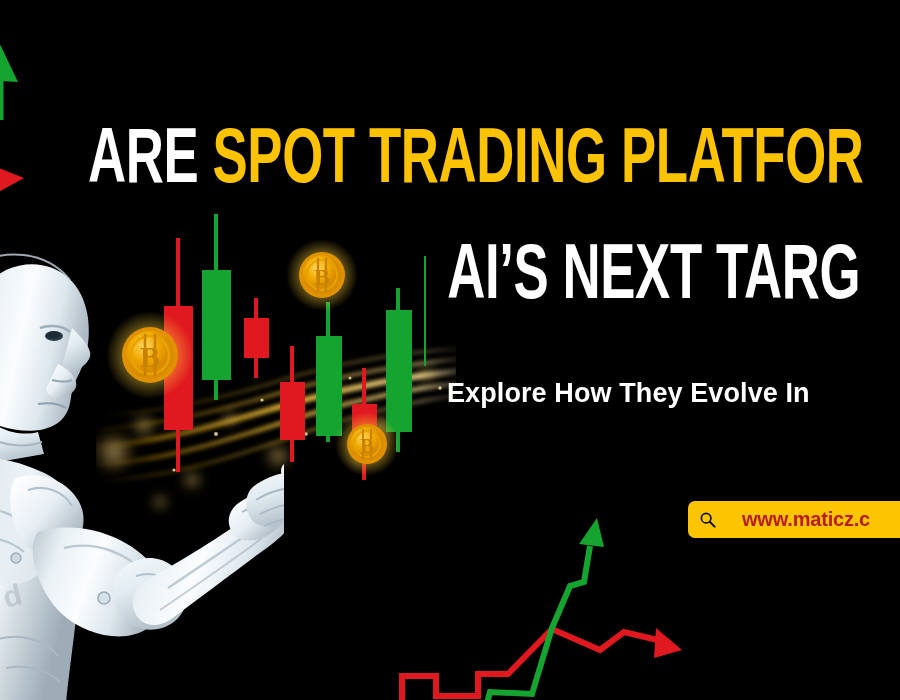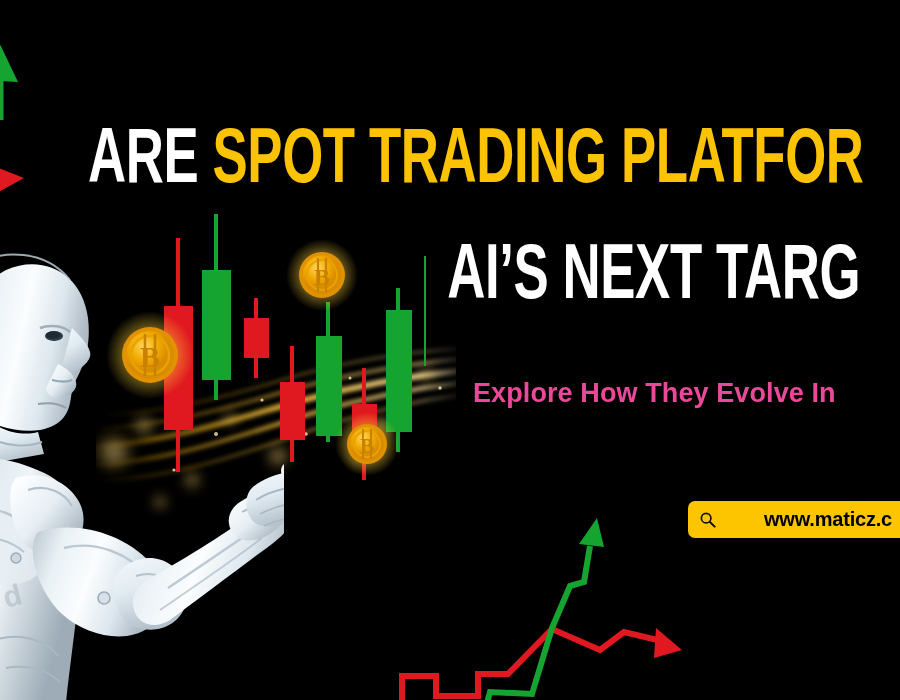--- a/index.html
+++ b/index.html
@@ -43,38 +43,38 @@
     text-transform:uppercase;
     transform:scaleX(0.80) scaleY(1.18);
     transform-origin:left center;
   }
   .hl-line.l2 { margin-top:42px; padding-left:449px; }
   .hl-w  { color:#ffffff; }
   .hl-y  { color:#fcc204; }
 
   
   .subtitle {
-    position:absolute; left:473px; top:378px;
-    font-size:27px; font-weight:700; color:#ec4899;
+    position:absolute; left:447px; top:378px;
+    font-size:27px; font-weight:700; color:#ffffff;
     letter-spacing:0.1px; white-space:nowrap;
   }
 
   
   .url-badge {
     position:absolute; left:688px; top:501px;
     height:37px; min-width:232px;
     background:#fdc500; border-radius:7px;
     display:flex; align-items:center; gap:0;
     padding:0 12px 0 11px;
   }
   .url-badge .mag { width:17px; height:17px; flex:0 0 auto; display:block; }
   .url-badge .url-text {
-    font-size:20px; font-weight:700; color:#000000;
+    font-size:20px; font-weight:700; color:#b91c1c;
     letter-spacing:-0.2px; white-space:nowrap;
-    margin-left:48px;
+    margin-left:26px;
   }
 </style>
 </head>
 <body>
 
 <div id="banner">
 
   <svg class="corner-arrows" viewBox="0 0 130 200">
     <g>
       <polygon points="28,30 48,72 8,70" fill="#16a431"></polygon>

